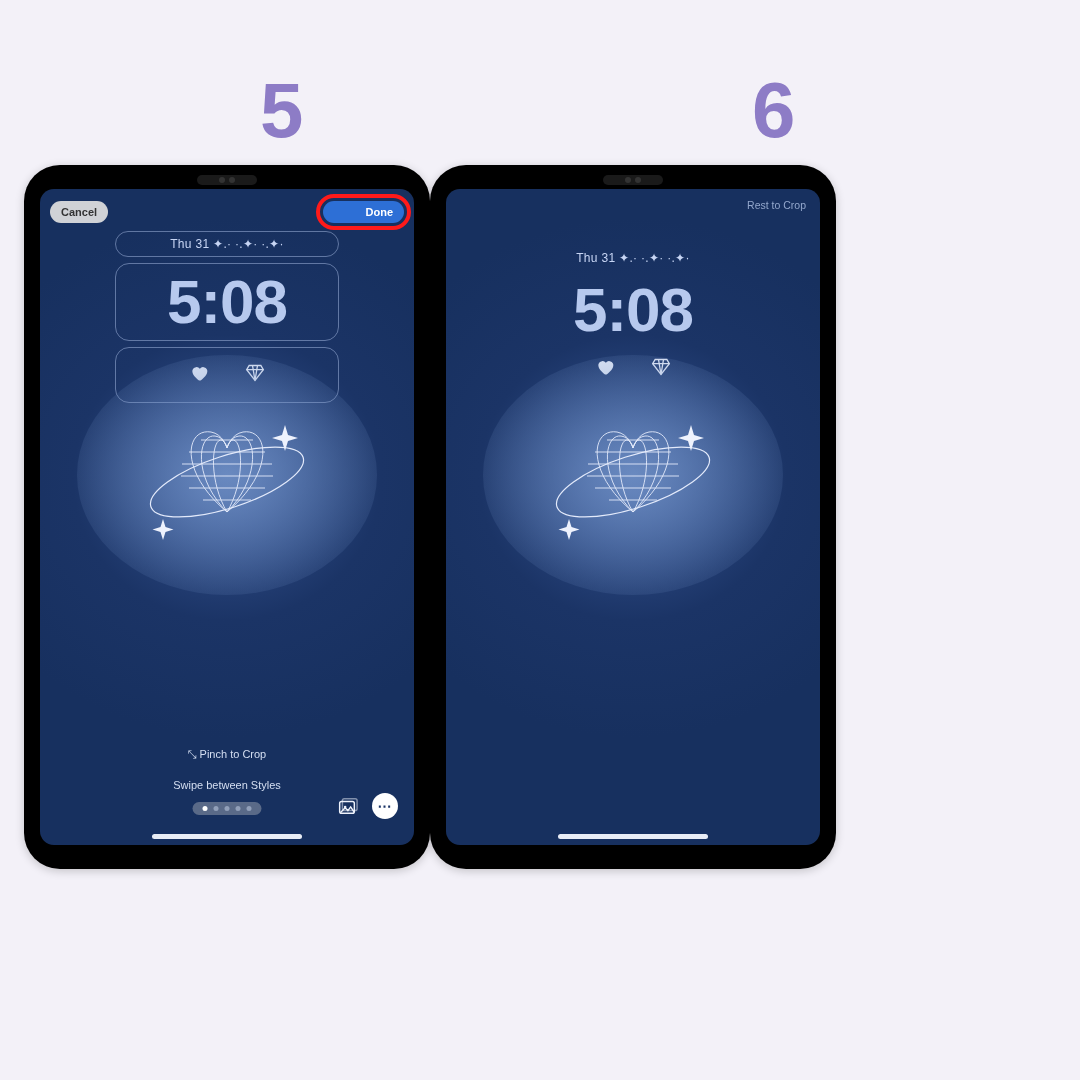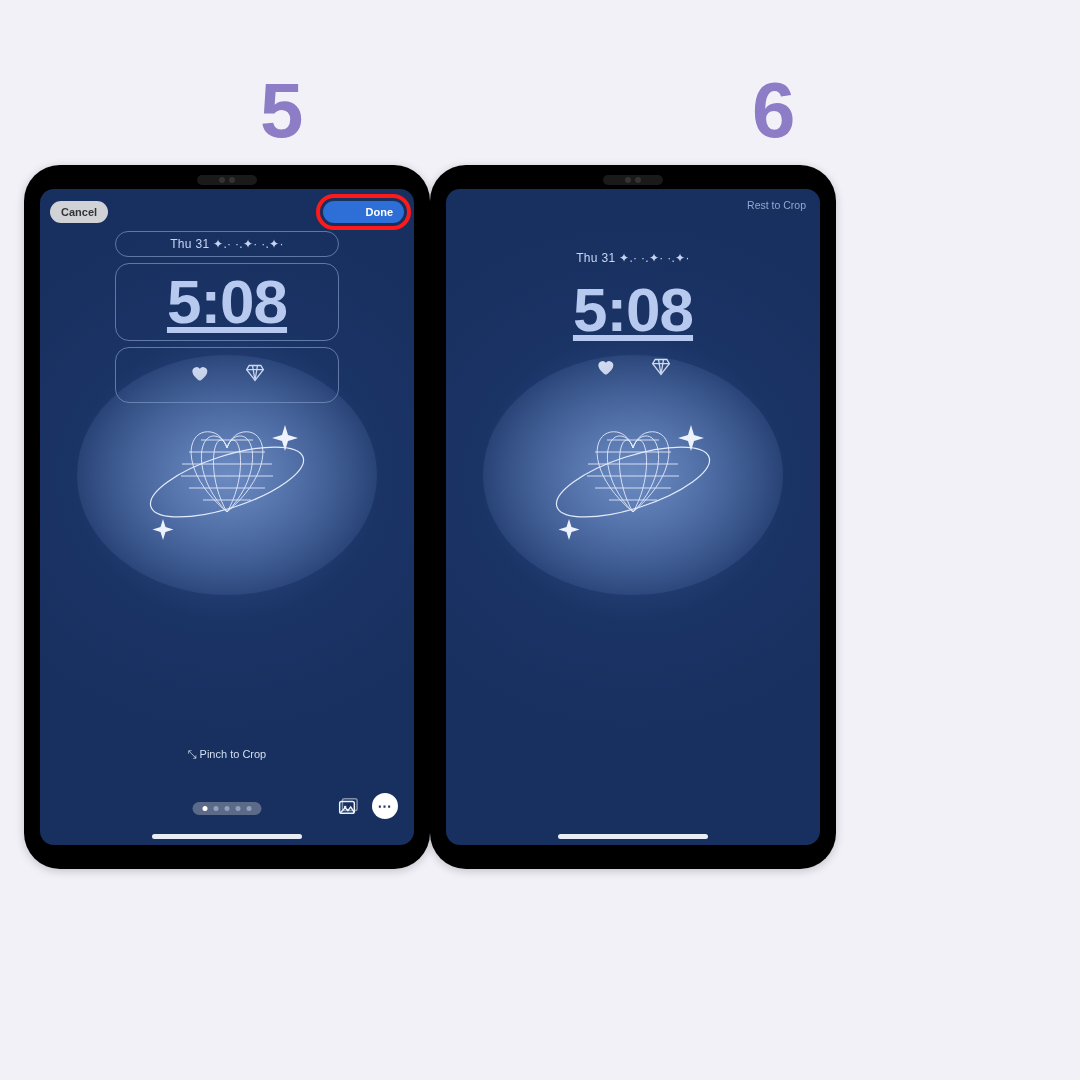--- a/index.html
+++ b/index.html
@@ -83,21 +83,21 @@
     top:42px; width:224px; text-align:left;
   }
   .pane {
     border:1.4px solid rgba(170,190,230,0.5);
     border-radius:14px;
     display:flex; align-items:center; justify-content:center;
     color:#c7d5f4;
   }
   .date-pane { height:26px; font-size:12px; letter-spacing:0.3px; }
   .time-pane { height:78px; margin-top:6px; }
-  .time-pane .t { font-size:62px; font-weight:600; color:#b7c9ee; letter-spacing:-1px; line-height:1;text-decoration:underline;}
+  .time-pane .t { font-size:62px; font-weight:600; color:#b7c9ee; letter-spacing:-1px; line-height:1;}
   .widget-pane { height:56px; margin-top:6px; gap:36px; }
   .icon-heart, .icon-diamond { color:#e6ecf9; }
   .icon-heart svg, .icon-diamond svg { width:20px; height:20px; }
 
   .noborder .pane{ border:none; }
   .noborder .date-pane{ margin-top:14px; }
   .noborder .time-pane{ margin-top:0px; }
   .noborder .widget-pane{ margin-top:0px; height:40px;}
 
   
@@ -222,20 +222,21 @@
           </g>
 
           <g fill="#eef2fd">
             <path d="M158 28 l3 10 l10 3 l-10 3 l-3 10 l-3 -10 l-10 -3 l10 -3 z"></path>
             <path d="M36 122 l2.5 8 l8 2.5 l-8 2.5 l-2.5 8 l-2.5 -8 l-8 -2.5 l8 -2.5 z"></path>
           </g>
         </svg>
       </div>
 
       <div class="hint pinch">⤡  Pinch to Crop</div>
+      <div class="hint styles">Swipe between Styles</div>
       <div class="pager">
         <span class="on"></span>
           <span></span>
           <span></span>
           <span></span>
           <span></span>
       </div>
       <div class="tool photo">
         <svg viewBox="0 0 24 24" width="22" height="22" fill="none" stroke="currentColor" stroke-width="1.6">
             <rect x="4" y="7" width="16" height="13" rx="2"></rect>

